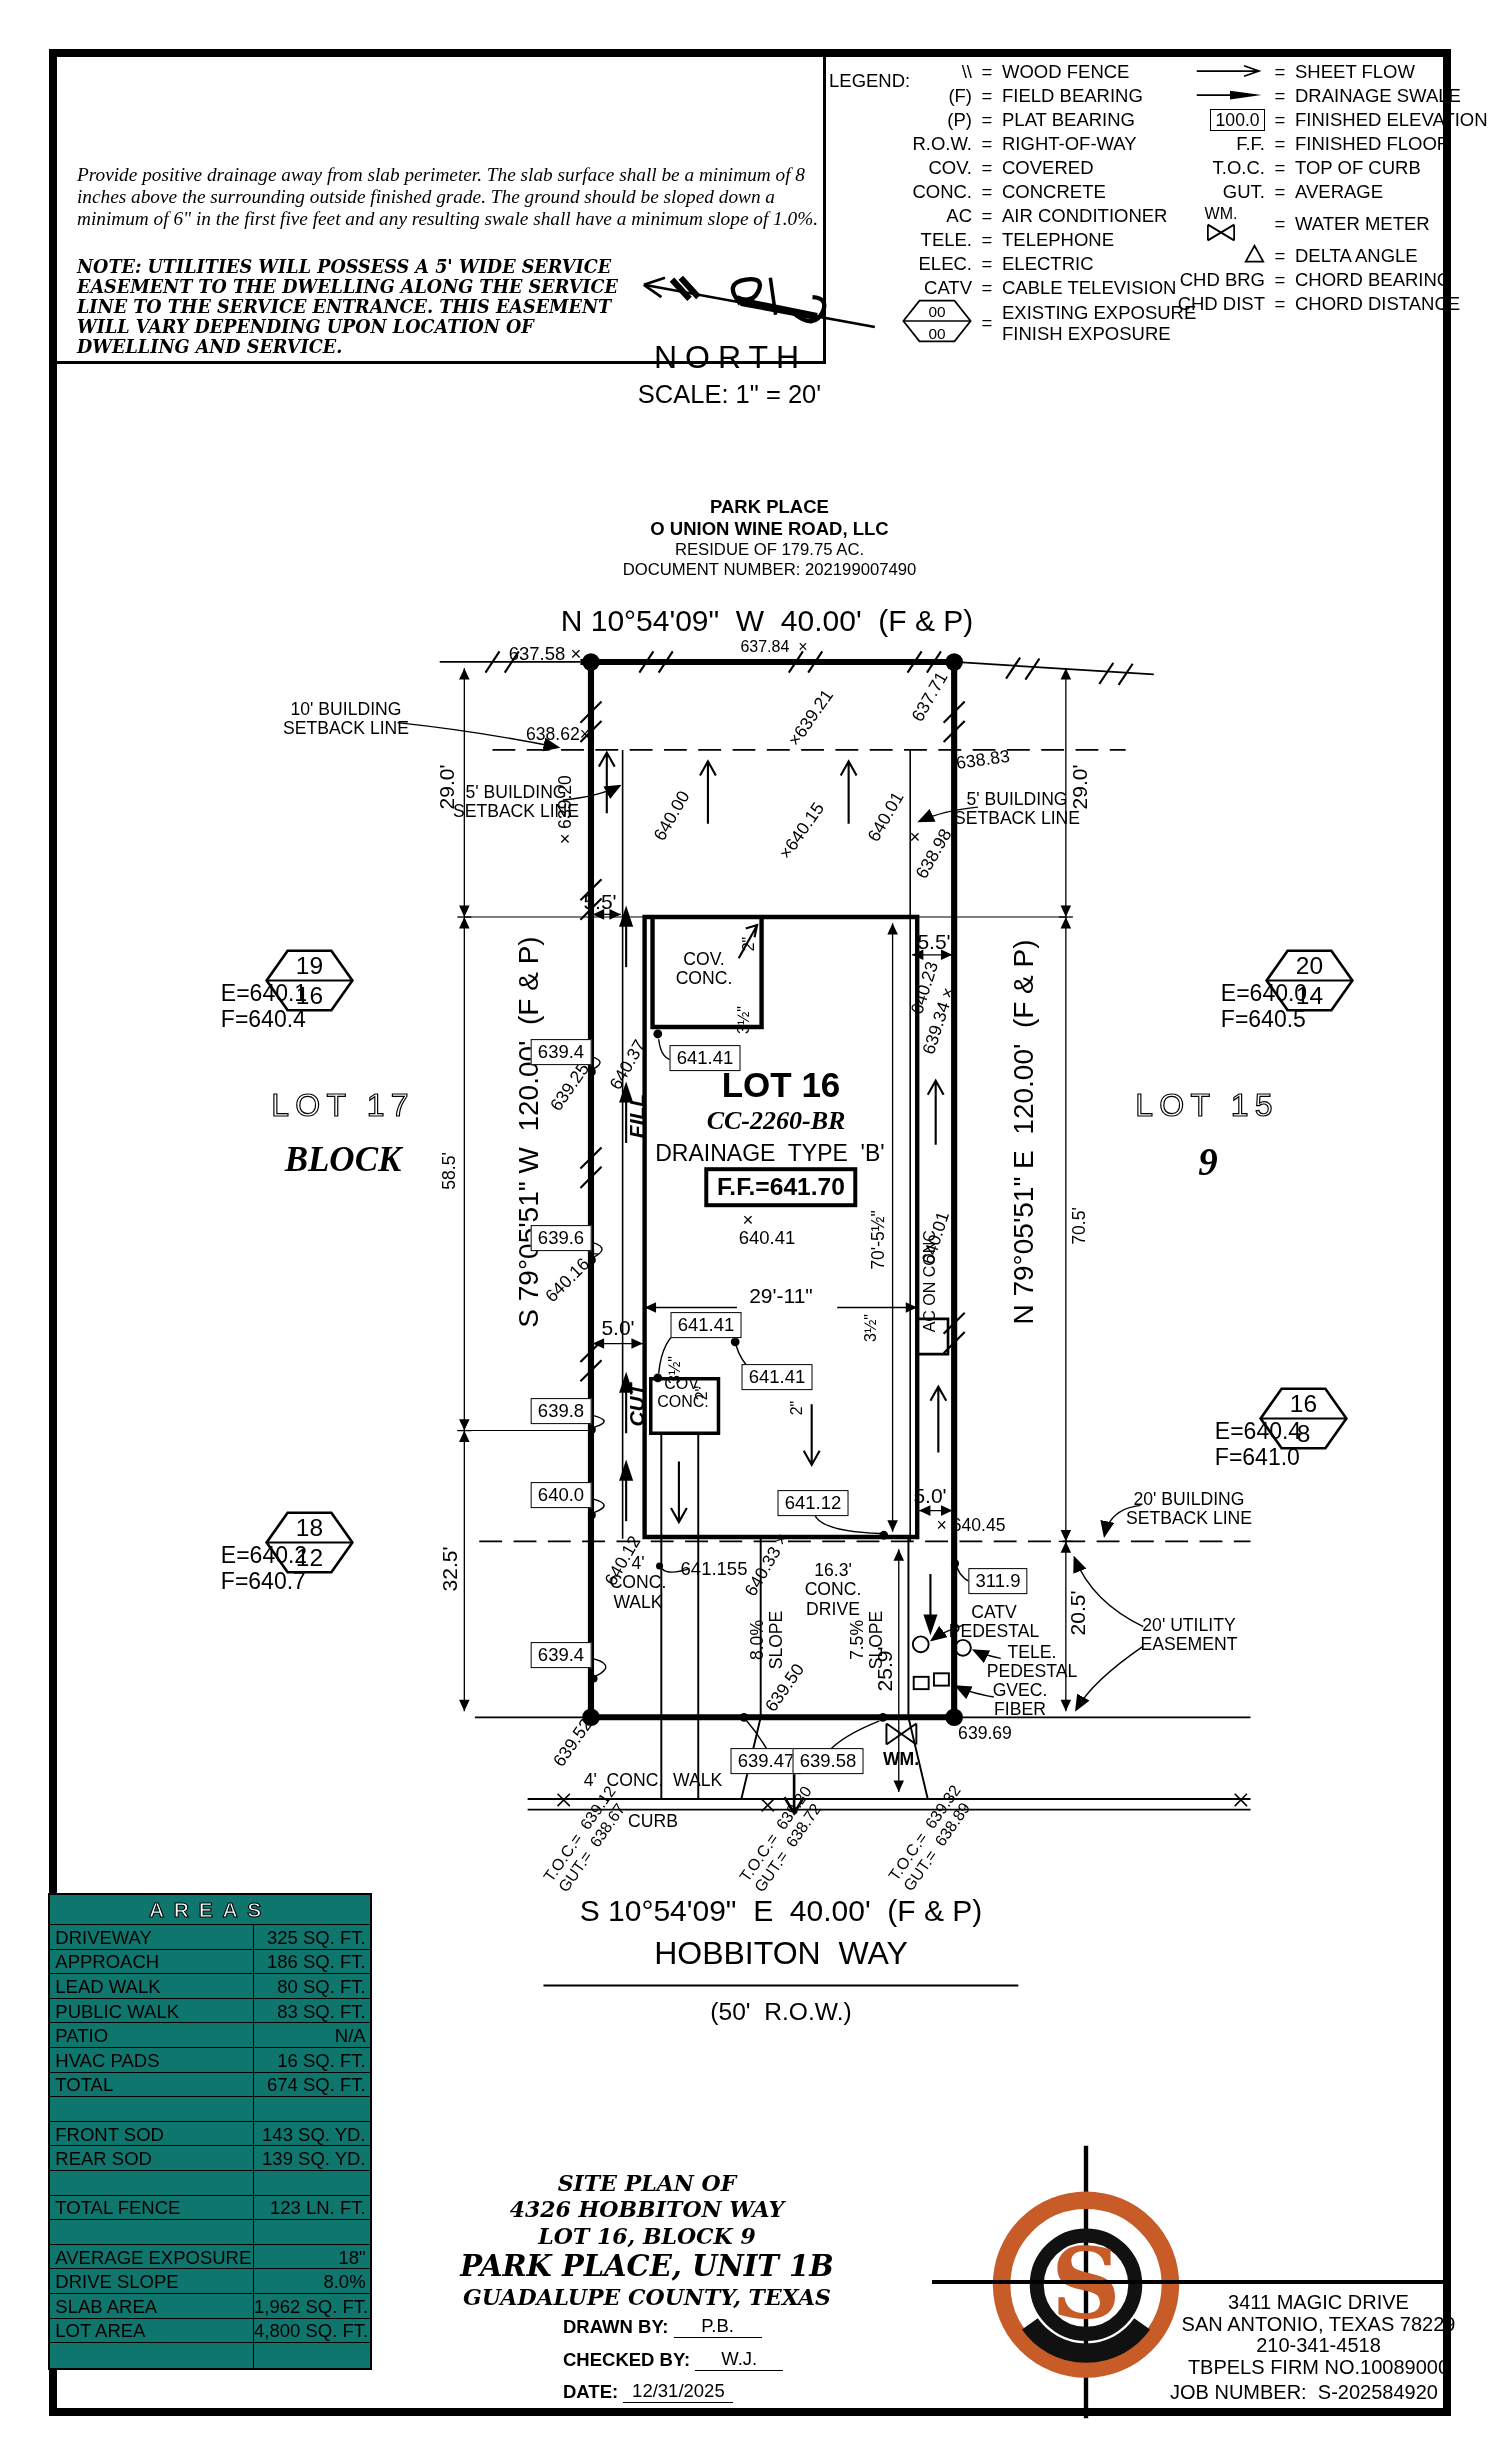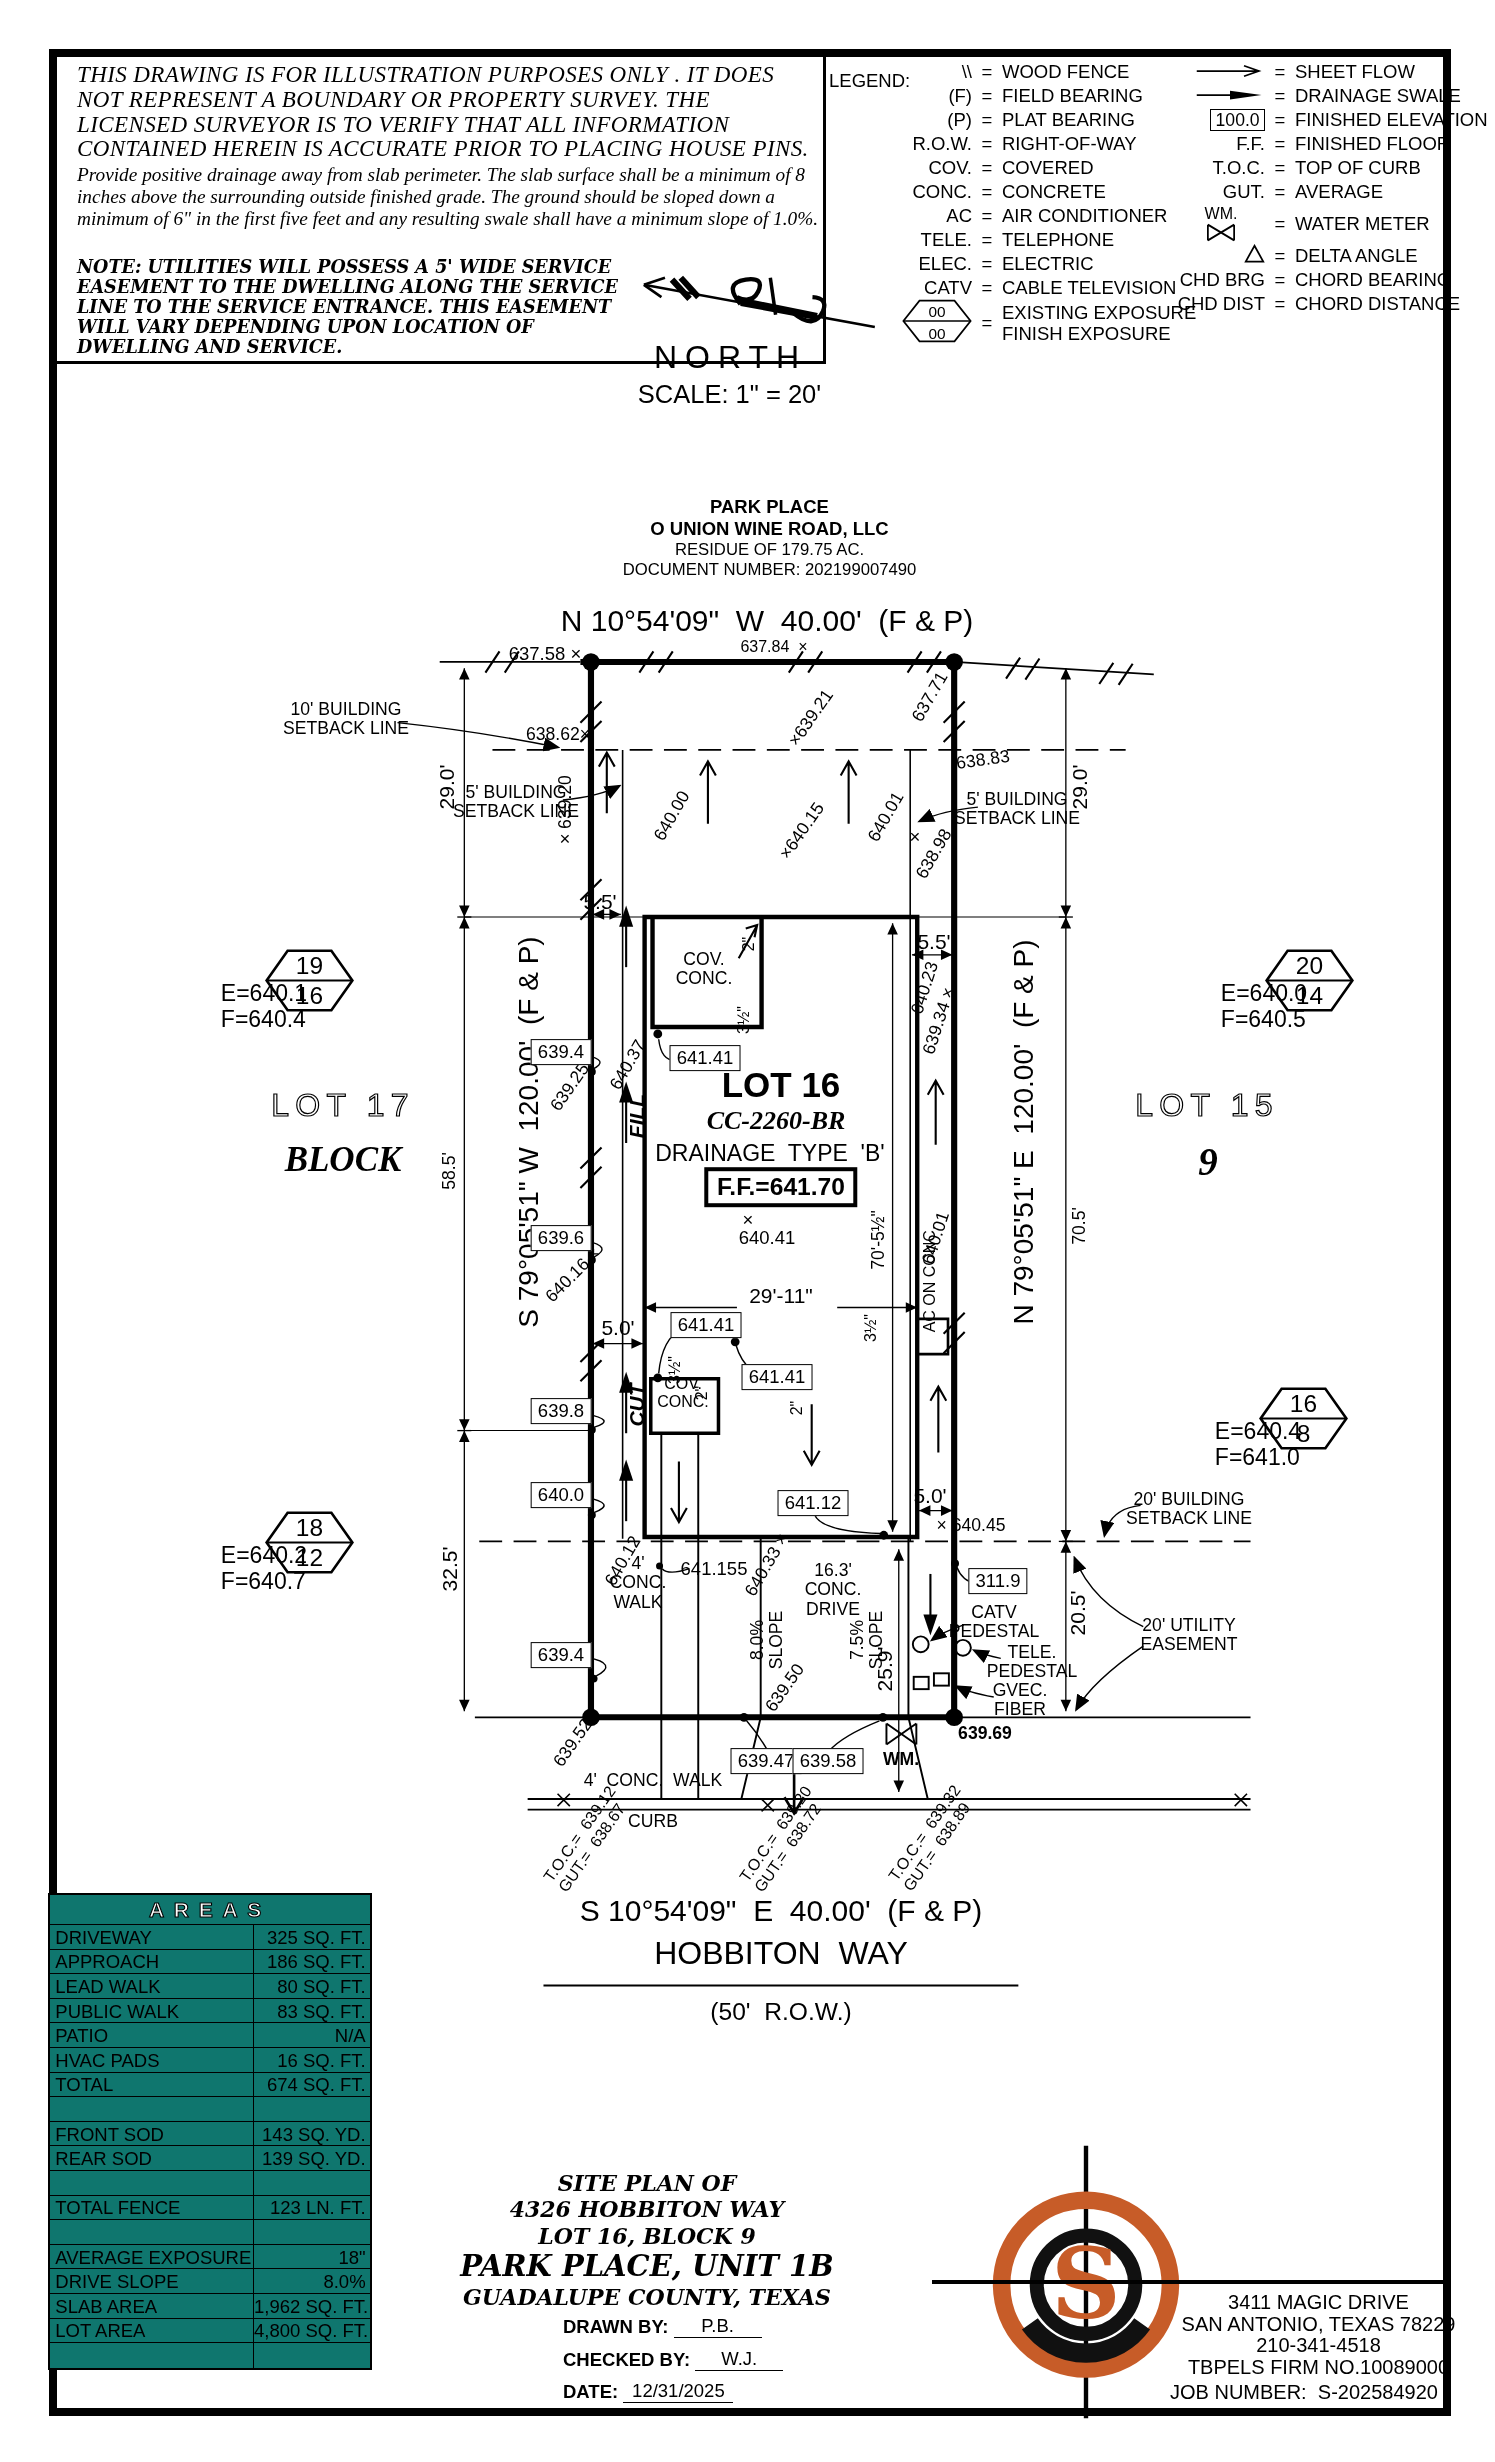--- a/index.html
+++ b/index.html
@@ -75,21 +75,20 @@
   #firm-job{position:absolute;left:1170px;top:2381px;width:290px;text-align:left;font-size:20px;white-space:pre}
 </style>
 </head>
 <body>
 
 <div id="page">
   <div id="frame"></div>
   <div id="disc-right"></div>
   <div id="disc-bottom"></div>
 
-  <div class="abs disc1">THIS DRAWING IS FOR ILLUSTRATION PURPOSES ONLY . IT DOES NOT REPRESENT A BOUNDARY OR PROPERTY SURVEY. THE LICENSED SURVEYOR IS TO VERIFY THAT ALL INFORMATION CONTAINED HEREIN IS ACCURATE PRIOR TO PLACING HOUSE PINS.</div>
   <div class="abs disc2">Provide positive drainage away from slab perimeter. The slab surface shall be a minimum of 8 inches above the surrounding outside finished grade. The ground should be sloped down a minimum of 6" in the first five feet and any resulting swale shall have a minimum slope of 1.0%.</div>
   <div class="abs disc3">NOTE: UTILITIES WILL POSSESS A 5' WIDE SERVICE EASEMENT TO THE DWELLING ALONG THE SERVICE LINE TO THE SERVICE ENTRANCE. THIS EASEMENT WILL VARY DEPENDING UPON LOCATION OF DWELLING AND SERVICE.</div>
 
   <div class="abs" style="left:829px;top:70px;font-size:18.5px">LEGEND:</div>
   <div id="legend-left" class="leg-col" style="left:884px;top:60px">
       <div class="leg-row"><span class="leg-sym">\\</span><span class="leg-eq">=</span><span class="leg-desc">WOOD FENCE</span></div>
       <div class="leg-row"><span class="leg-sym">(F)</span><span class="leg-eq">=</span><span class="leg-desc">FIELD BEARING</span></div>
       <div class="leg-row"><span class="leg-sym">(P)</span><span class="leg-eq">=</span><span class="leg-desc">PLAT BEARING</span></div>
       <div class="leg-row"><span class="leg-sym">R.O.W.</span><span class="leg-eq">=</span><span class="leg-desc">RIGHT-OF-WAY</span></div>
       <div class="leg-row"><span class="leg-sym">COV.</span><span class="leg-eq">=</span><span class="leg-desc">COVERED</span></div>
@@ -366,21 +365,21 @@
 SLOPE</div>
         <div class="lbl s20" style="left: 653px; top: 1201px; transform: translate(-50%, -50%);">4'  CONC.  WALK</div>
         <div class="lbl s20" style="left: 653px; top: 1242px; transform: translate(-50%, -50%);">CURB</div>
         <div class="lbl s20" style="left: 994px; top: 1042px; transform: translate(-50%, -50%);">CATV
 PEDESTAL</div>
         <div class="lbl s20" style="left: 1032px; top: 1082px; transform: translate(-50%, -50%);">TELE.
 PEDESTAL</div>
         <div class="lbl s20" style="left: 1020px; top: 1120px; transform: translate(-50%, -50%);">GVEC.
 FIBER</div>
         <div class="lbl s20 b" style="left: 901px; top: 1180px; transform: translate(-50%, -50%);">WM.</div>
-        <div class="lbl s20" style="left: 985px; top: 1154px; transform: translate(-50%, -50%); font-weight: bold;">639.69</div>
+        <div class="lbl s20" style="left: 985px; top: 1154px; transform: translate(-50%, -50%);">639.69</div>
         <div class="lbl " style="left: 545px; top: 74px; transform: translate(-50%, -50%);">637.58 ×</div>
         <div class="lbl s18" style="left: 774px; top: 67px; transform: translate(-50%, -50%);">637.84  ×</div>
         <div class="lbl s20" style="left: 930px; top: 117px; transform: translate(-50%, -50%) rotate(-60deg);">637.71</div>
         <div class="lbl s20" style="left: 551px; top: 155px; transform: translate(-50%, -50%); margin-left: 7px;">638.62×</div>
         <div class="lbl s20" style="left: 811px; top: 138px; transform: translate(-50%, -50%) rotate(-55deg);">×639.21</div>
         <div class="lbl s20" style="left: 983px; top: 180px; transform: translate(-50%, -50%) rotate(-8deg);">638.83</div>
         <div class="lbl s20" style="left: 566px; top: 222px; transform: translate(-50%, -50%) rotate(-90deg);">639.20</div>
         <div class="lbl " style="left: 565px; top: 259px; transform: translate(-50%, -50%);">×</div>
         <div class="lbl s20" style="left: 672px; top: 236px; transform: translate(-50%, -50%) rotate(-60deg);">640.00</div>
         <div class="lbl s20" style="left: 802px; top: 251px; transform: translate(-50%, -50%) rotate(-55deg);">×640.15</div>

